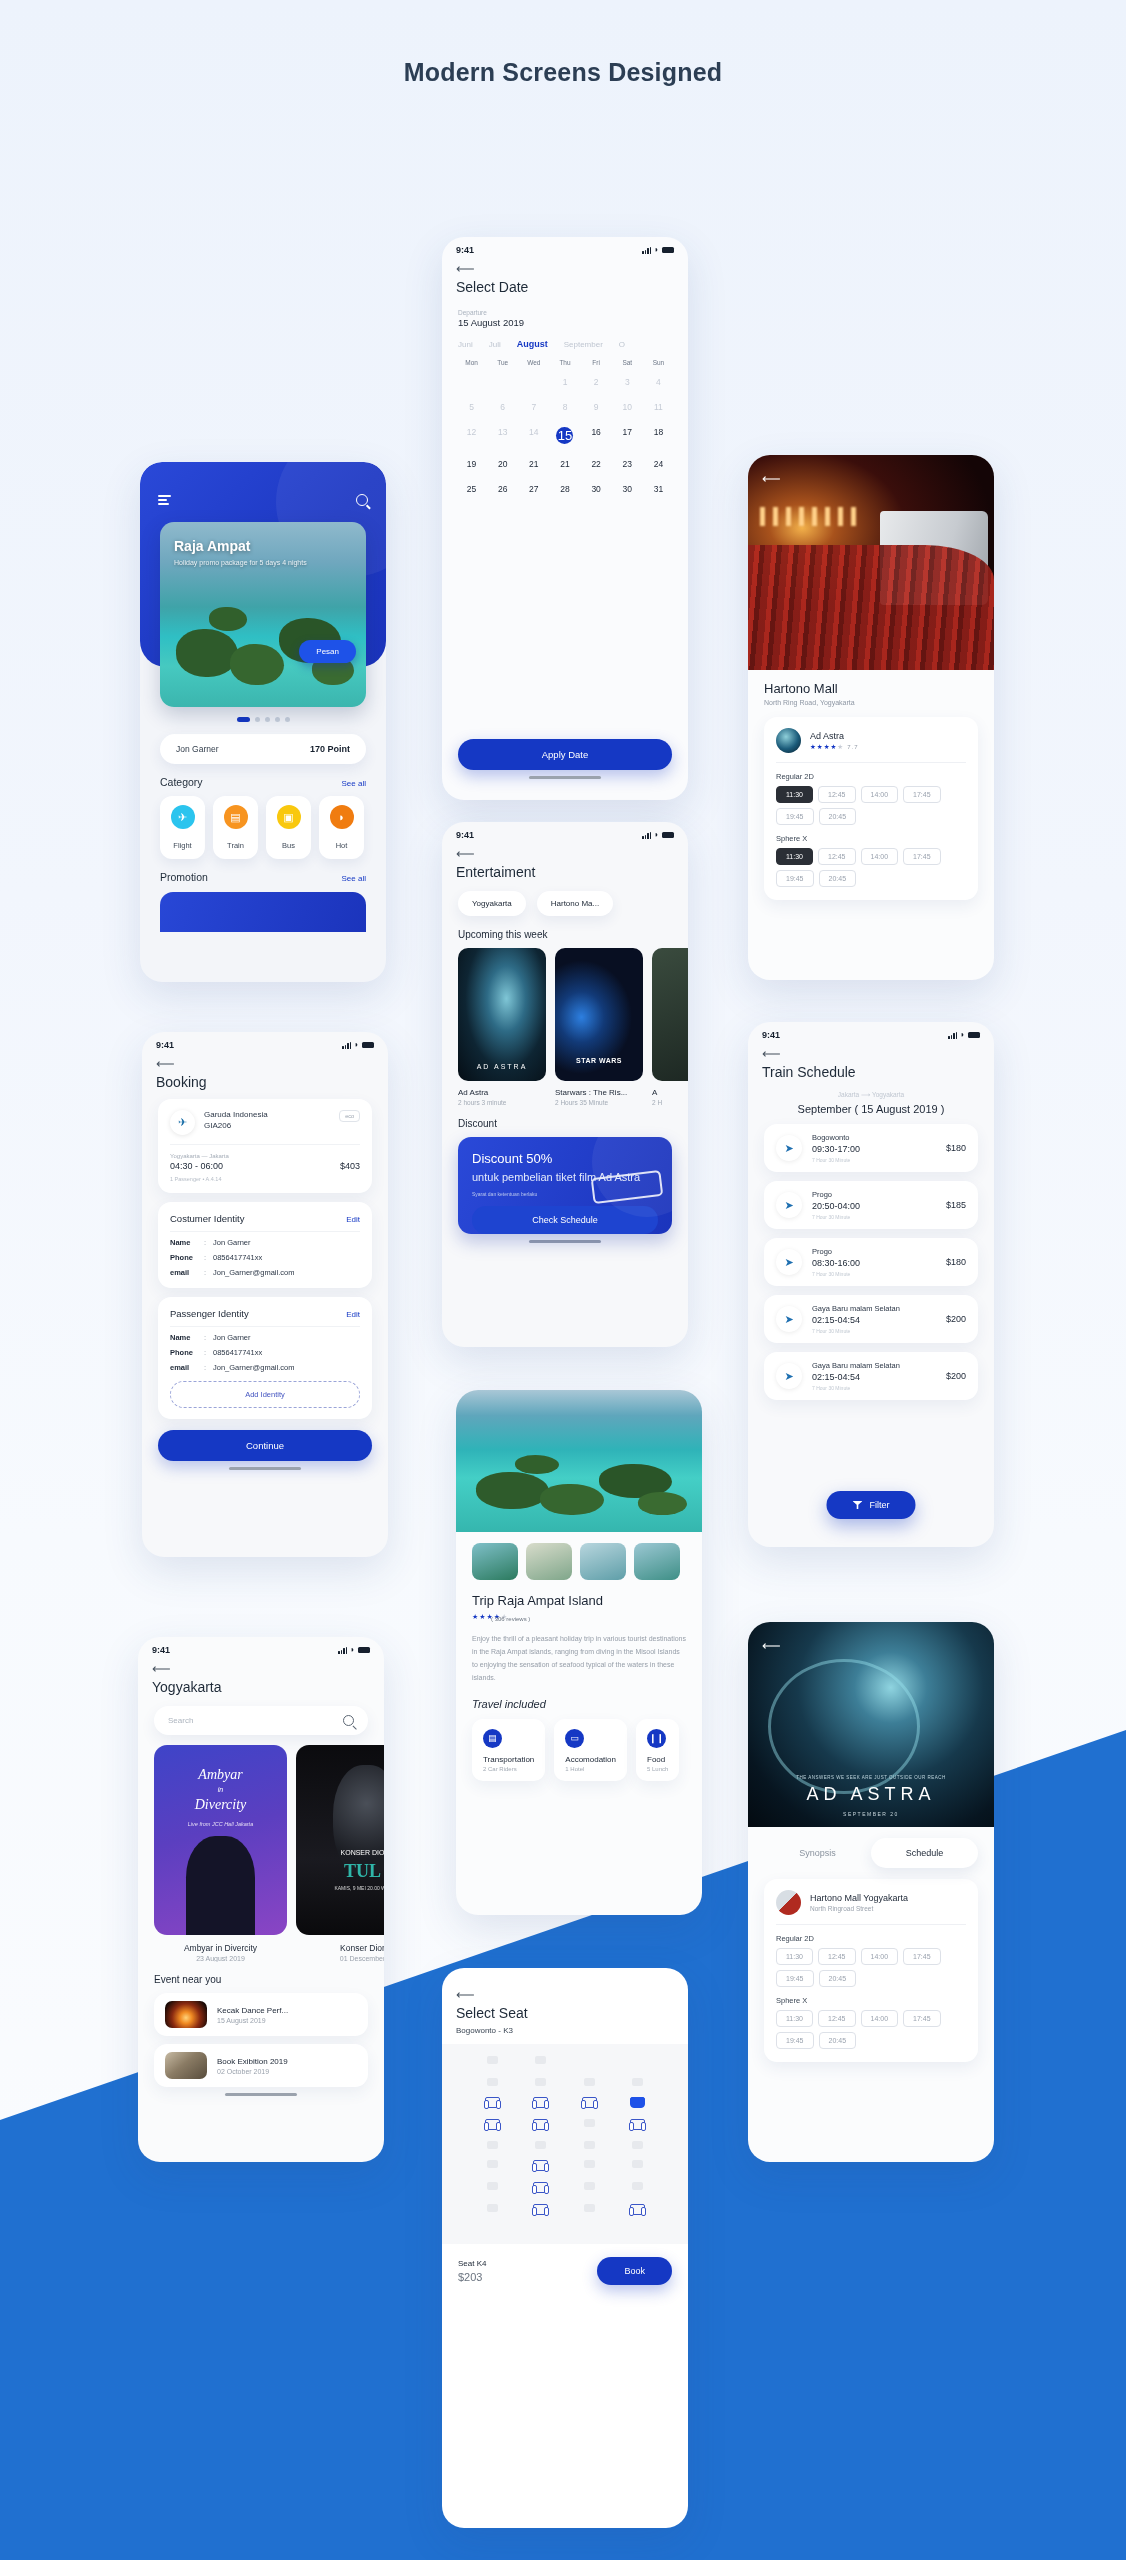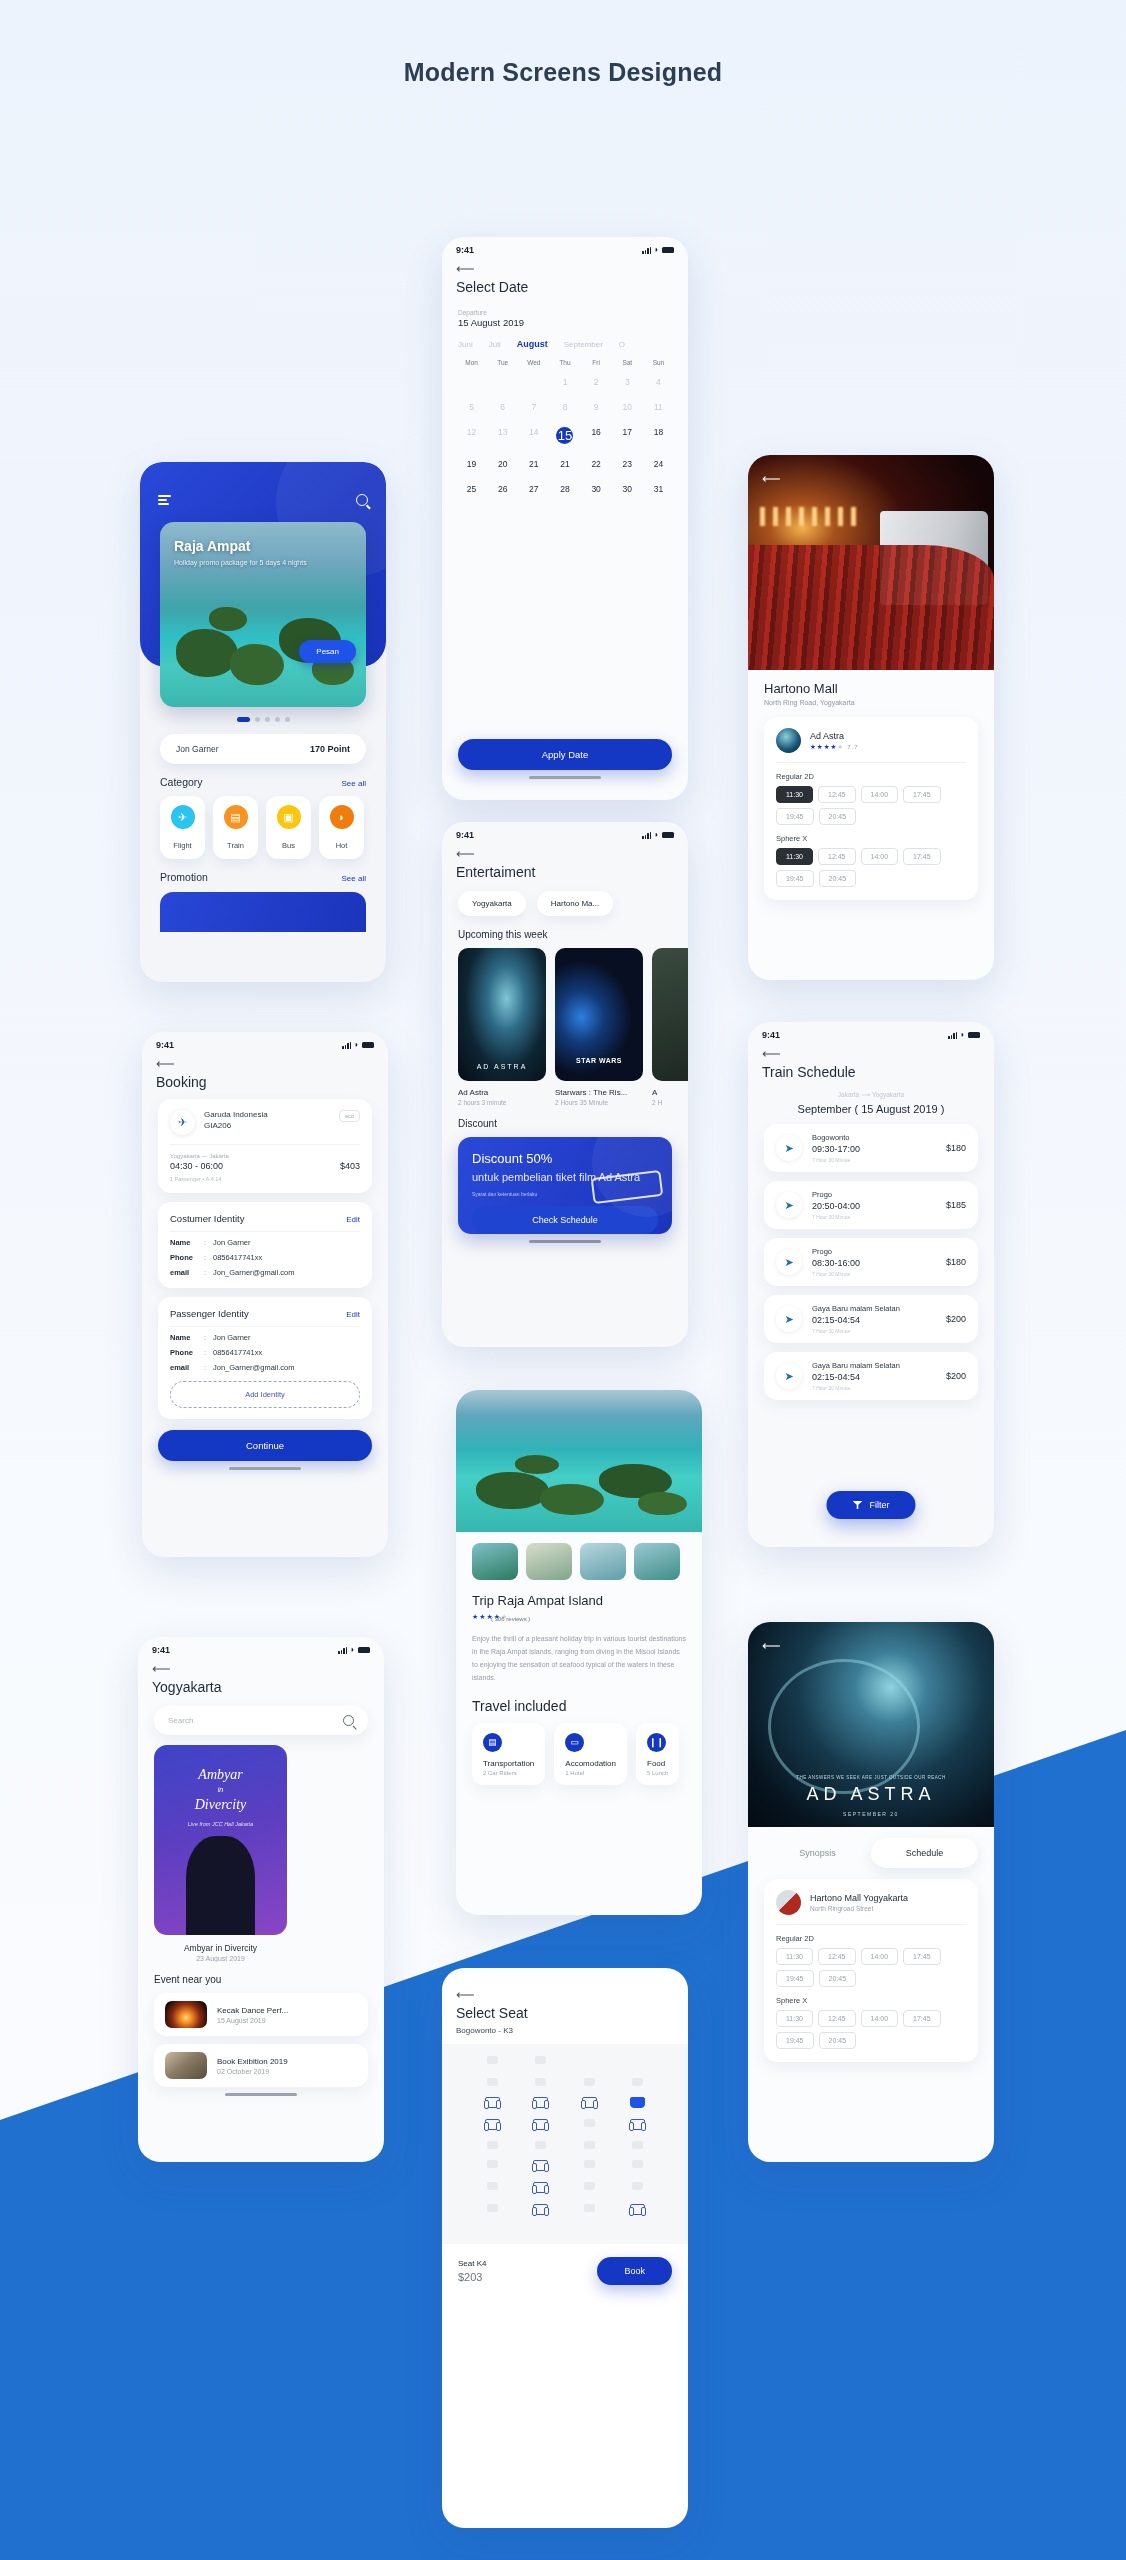--- a/index.html
+++ b/index.html
@@ -246,21 +246,21 @@
   .trip-hero{height:142px;background:linear-gradient(180deg,#A9C7D6 0%,#5FA6BC 18%,#2FB3B8 42%,#44CFC6 62%,#35B6AE 100%);
     position:relative;overflow:hidden;}
   .thumbs{display:flex;gap:8px;padding:11px 16px 0;}
   .thumbs div{width:46px;height:37px;border-radius:8px;}
   .trip-t{font-size:13px;color:#1b2534;padding:13px 16px 0;}
   .trip-r{display:flex;align-items:center;gap:4px;padding:5px 16px 0;}
   .trip-r .st{font-size:7px;color:#1538C4;letter-spacing:1px;}
   .trip-r .st b{color:#C9CED7;font-weight:normal;}
   .trip-r .rv{font-size:6px;color:#6b7480;}
   .trip-d{font-size:7px;color:#959da8;line-height:1.85;padding:9px 16px 0;}
-  .inc-h{font-size:14px;color:#1b2534;padding:13px 16px 0;}
+  .inc-h{font-size:11px;color:#1b2534;padding:13px 16px 0;font-style:italic;}
   .incs{display:flex;gap:9px;padding:9px 0 0 16px;}
   .inc{background:#fff;border-radius:11px;padding:10px 11px 9px;flex:none;
     box-shadow:0 6px 15px rgba(40,70,130,.07);}
   .inc .ii{width:19px;height:19px;border-radius:50%;background:#1538C4;color:#fff;font-size:9px;
     display:flex;align-items:center;justify-content:center;margin-bottom:7px;}
   .inc .il{font-size:8px;color:#1b2534;}
   .inc .is{font-size:6px;color:#a2aab4;margin-top:2px;}
 
   
   #ph-seat{left:442px;top:1968px;width:246px;height:560px;background:#fff;}
@@ -715,20 +715,30 @@
       <div class="po ambyar">
         <div class="w1">Ambyar</div>
         <div class="w2">in</div>
         <div class="w3">Divercity</div>
         <div class="w4">Live from JCC Hall Jakarta</div>
         <div class="sil"></div>
       </div>
       <div class="et">Ambyar in Divercity</div>
       <div class="ed">23 August 2019</div>
     </div>
+    <div class="ev">
+      <div class="po konser">
+        <div class="kf"></div>
+        <div class="k1">KONSER DIO</div>
+        <div class="k2">TUL</div>
+        <div class="k3">KAMIS, 9 MEI  20.00 WIB</div>
+      </div>
+      <div class="et">Konser Dior</div>
+      <div class="ed">01 Descember</div>
+    </div>
   </div>
   <div class="near-h">Event near you</div>
   <div class="nr">
     <div class="th fire"></div>
     <div>
       <div class="nt">Kecak Dance Perf...</div>
       <div class="nd">15 August 2019</div>
     </div>
   </div>
   <div class="nr">

